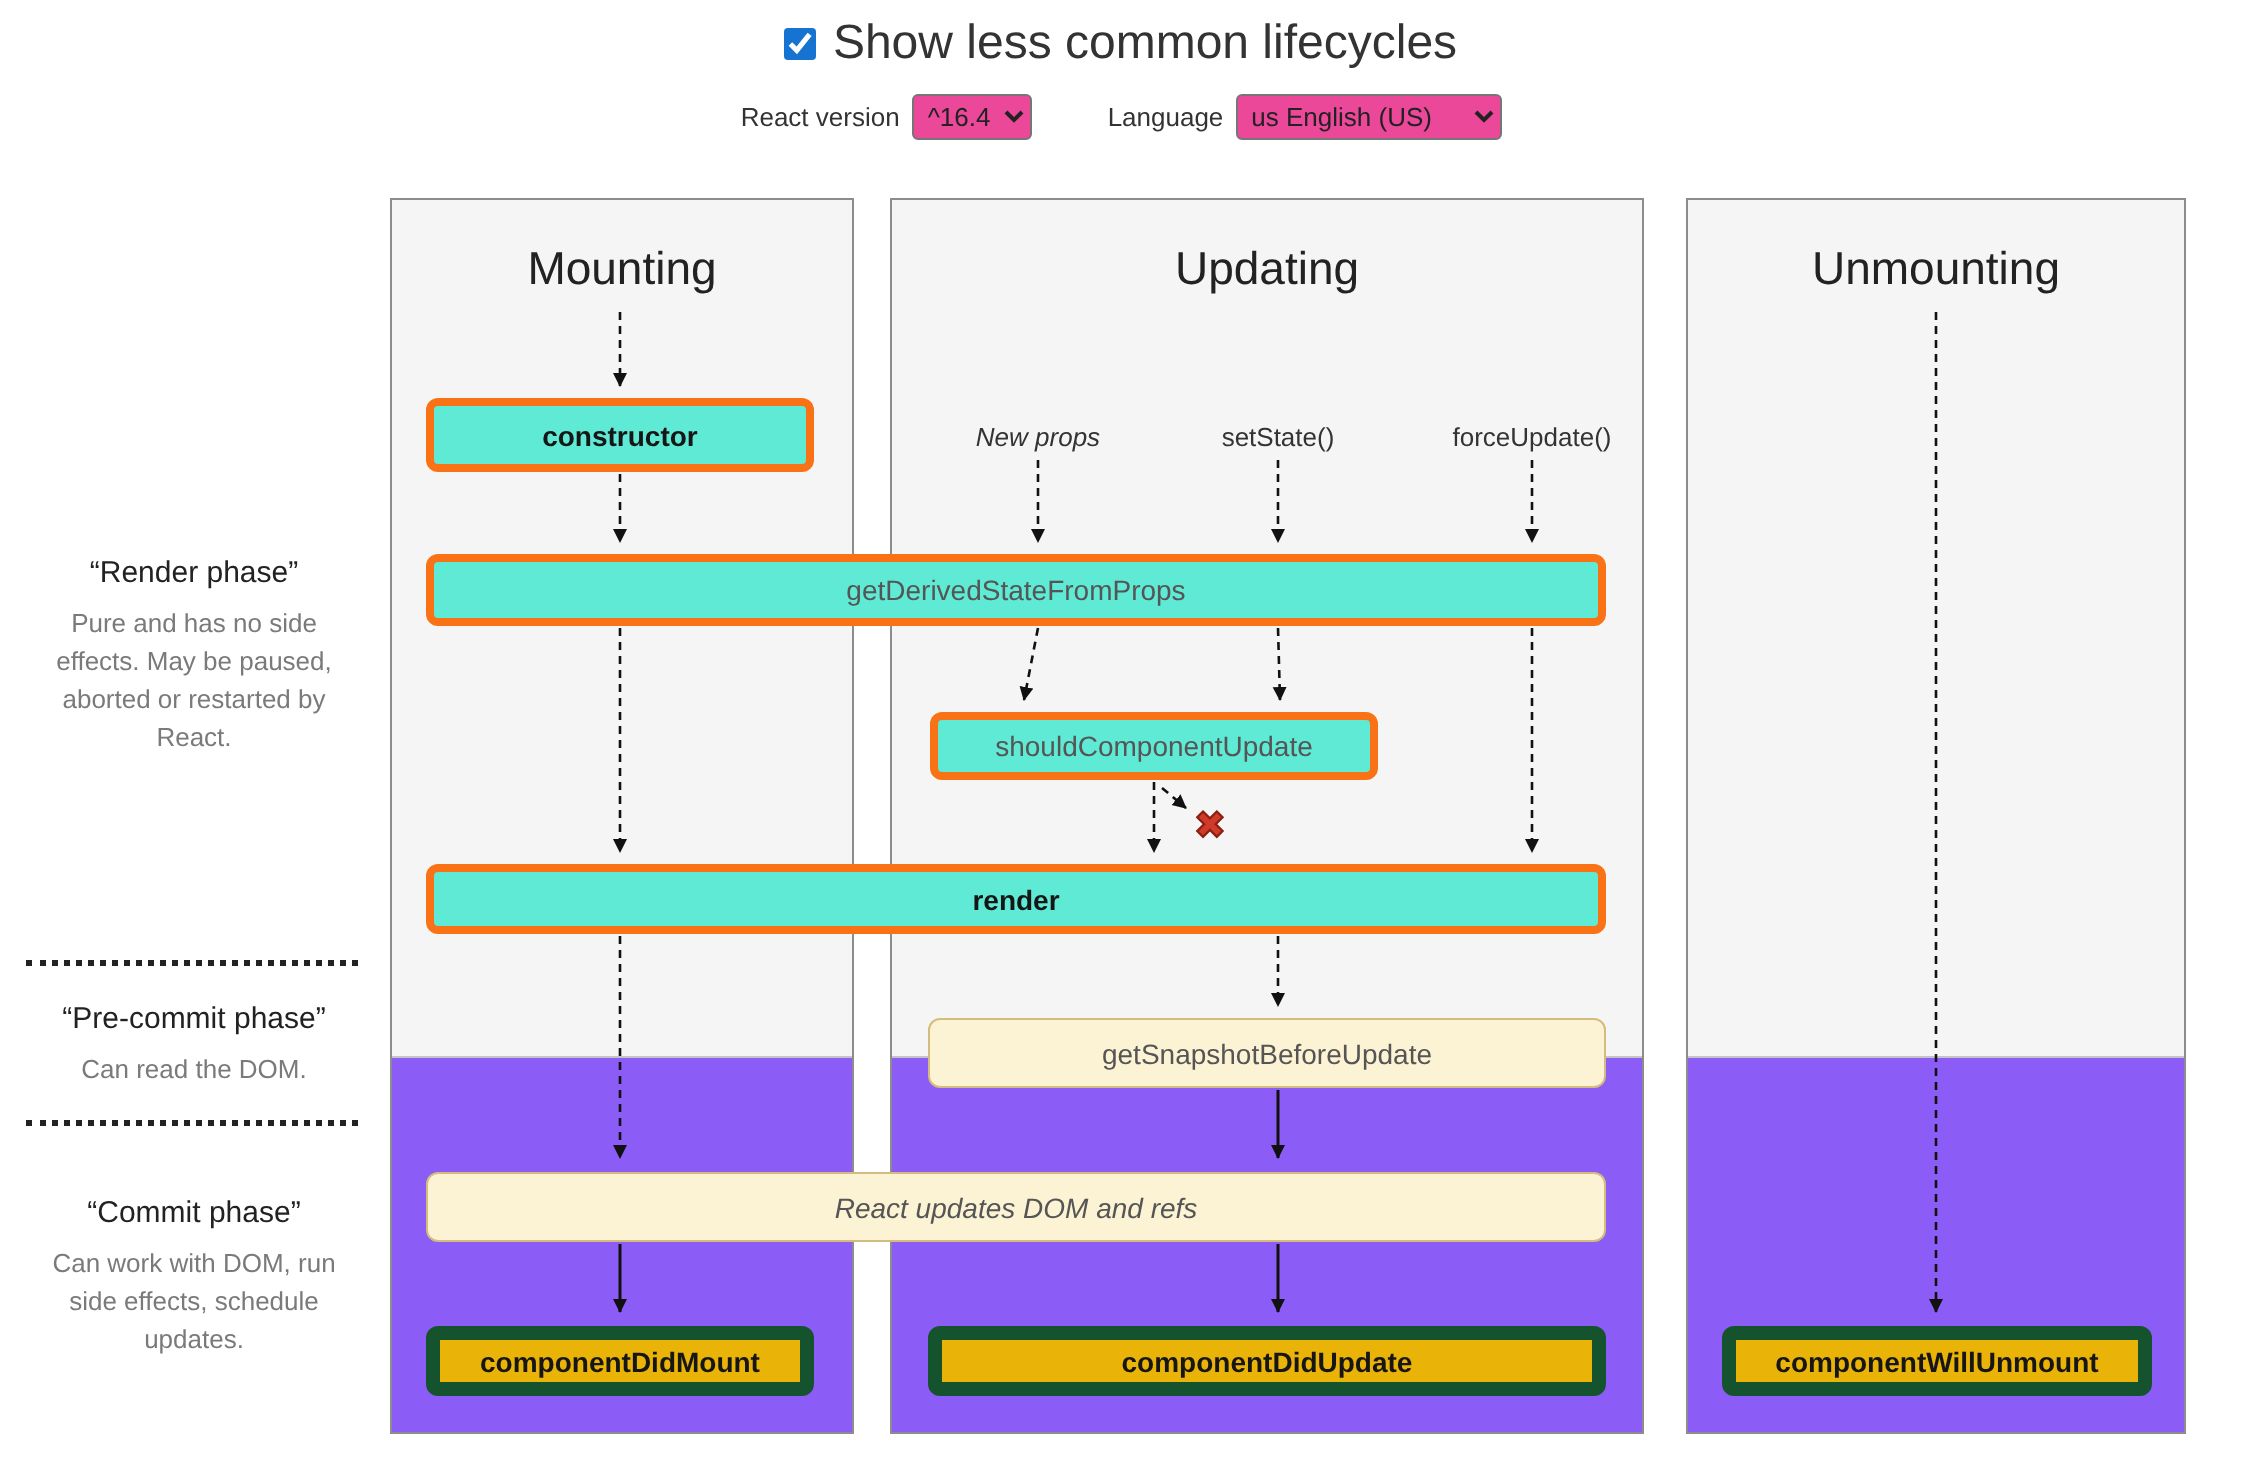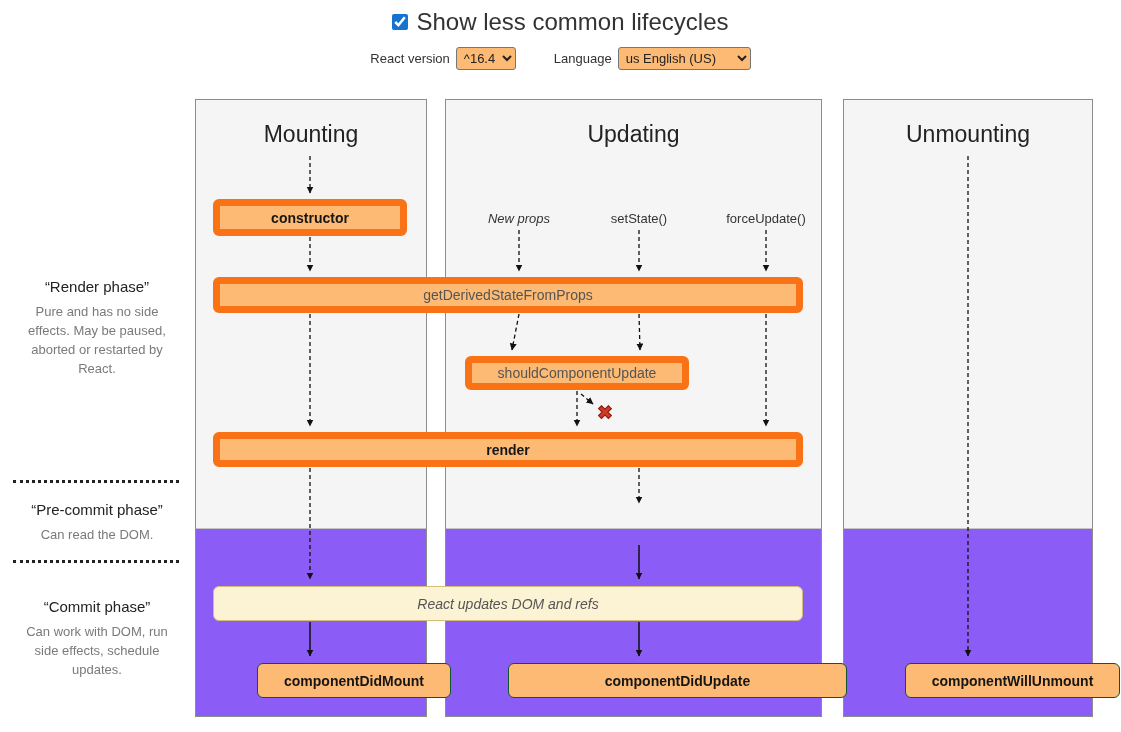--- a/index.html
+++ b/index.html
@@ -4,42 +4,42 @@
 <style>
   html,body{margin:0;padding:0;background:#fff;font-family:"Liberation Sans",sans-serif;color:#222;}
   #app{position:relative;width:1121px;height:732px;overflow:hidden;background:#fff;}
 
   
   .toggle-row{position:absolute;top:8px;left:0;width:100%;display:flex;justify-content:center;align-items:center;gap:8px;}
   .toggle-row input{width:16px;height:16px;accent-color:#1673d1;margin:0;}
   .toggle-title{font-size:24px;color:#333;}
   .controls-row{position:absolute;top:47px;left:0;width:100%;display:flex;justify-content:center;align-items:center;gap:38px;}
   .control{display:flex;align-items:center;gap:6px;font-size:13px;color:#333;}
-  .control select{font-family:"Liberation Sans",sans-serif;font-size:13px;color:#222;border:1px solid #767676;border-radius:3px;background:#fdba74;padding:2px 3px;height:23px;}
+  .control select{font-family:"Liberation Sans",sans-serif;font-size:13px;color:#222;border:1px solid #767676;border-radius:3px;background:#ec4899;padding:2px 3px;height:23px;}
 
   
   .panel{position:absolute;top:99px;height:618px;border:1px solid #8c8c8c;background:#8b5cf6;box-sizing:border-box;}
   .panel-shade{position:absolute;left:0;top:0;width:100%;height:428px;background:#f5f5f5;border-bottom:1px solid #c4c4c4;}
   .panel-title{position:absolute;top:21px;width:100%;text-align:center;font-size:23px;color:#222;}
 
   
   .phase-label{position:absolute;left:8px;width:178px;text-align:center;}
   .phase-title{font-size:15px;color:#222;margin-bottom:7px;}
   .phase-desc{font-size:13px;color:#7a7a7a;line-height:19px;}
   .dotted-sep{position:absolute;left:13px;width:166px;border-top:3px dotted #222;height:0;}
 
   
   .trigger{position:absolute;top:211px;width:120px;text-align:center;font-size:13px;color:#333;}
   .trigger.italic{font-style:italic;}
 
   
   .node{position:absolute;box-sizing:border-box;border-radius:6px;display:flex;align-items:center;justify-content:center;font-size:14px;z-index:3;}
-  .node.blue{background:#fdba74;border:7px solid #f97316;}
+  .node.blue{background:#5eead4;border:4px solid #f97316;}
   .node.yellow{background:#fcf3d4;border:1px solid #d4bd7c;}
-  .node.green{background:#fdba74;border:1px solid #14532d;margin-left:44px;}
+  .node.green{background:#eab308;border:7px solid #14532d;}
   .node.bold{font-weight:bold;color:#161616;}
   .node.muted{color:#555;}
   .node.italic{font-style:italic;color:#555;}
 
   .arrows{position:absolute;left:0;top:0;z-index:2;}
 </style>
 </head>
 <body>
 
 <div id="app">
@@ -123,18 +123,19 @@
       <line x1="310" y1="622" x2="310" y2="656" marker-end="url(#ah)"></line>
       <line x1="639" y1="622" x2="639" y2="656" marker-end="url(#ah)"></line>
     </g>
     <text x="597" y="419" font-size="19" font-weight="bold" fill="#d03a28" stroke="#8a1f14" stroke-width="0.4">✖</text>
   </svg>
 
   <div class="node blue bold" style="left:213px;top:199px;width:194px;height:37px;">constructor</div>
   <div class="node blue muted" style="left:213px;top:277px;width:590px;height:36px;">getDerivedStateFromProps</div>
   <div class="node blue muted" style="left:465px;top:356px;width:224px;height:34px;">shouldComponentUpdate</div>
   <div class="node blue bold" style="left:213px;top:432px;width:590px;height:35px;">render</div>
+  <div class="node yellow muted" style="left:464px;top:509px;width:339px;height:35px;">getSnapshotBeforeUpdate</div>
   <div class="node yellow italic" style="left:213px;top:586px;width:590px;height:35px;">React updates DOM and refs</div>
   <div class="node green bold" style="left:213px;top:663px;width:194px;height:35px;">componentDidMount</div>
   <div class="node green bold" style="left:464px;top:663px;width:339px;height:35px;">componentDidUpdate</div>
   <div class="node green bold" style="left:861px;top:663px;width:215px;height:35px;">componentWillUnmount</div>
 
 </div>
 
 </body></html>

